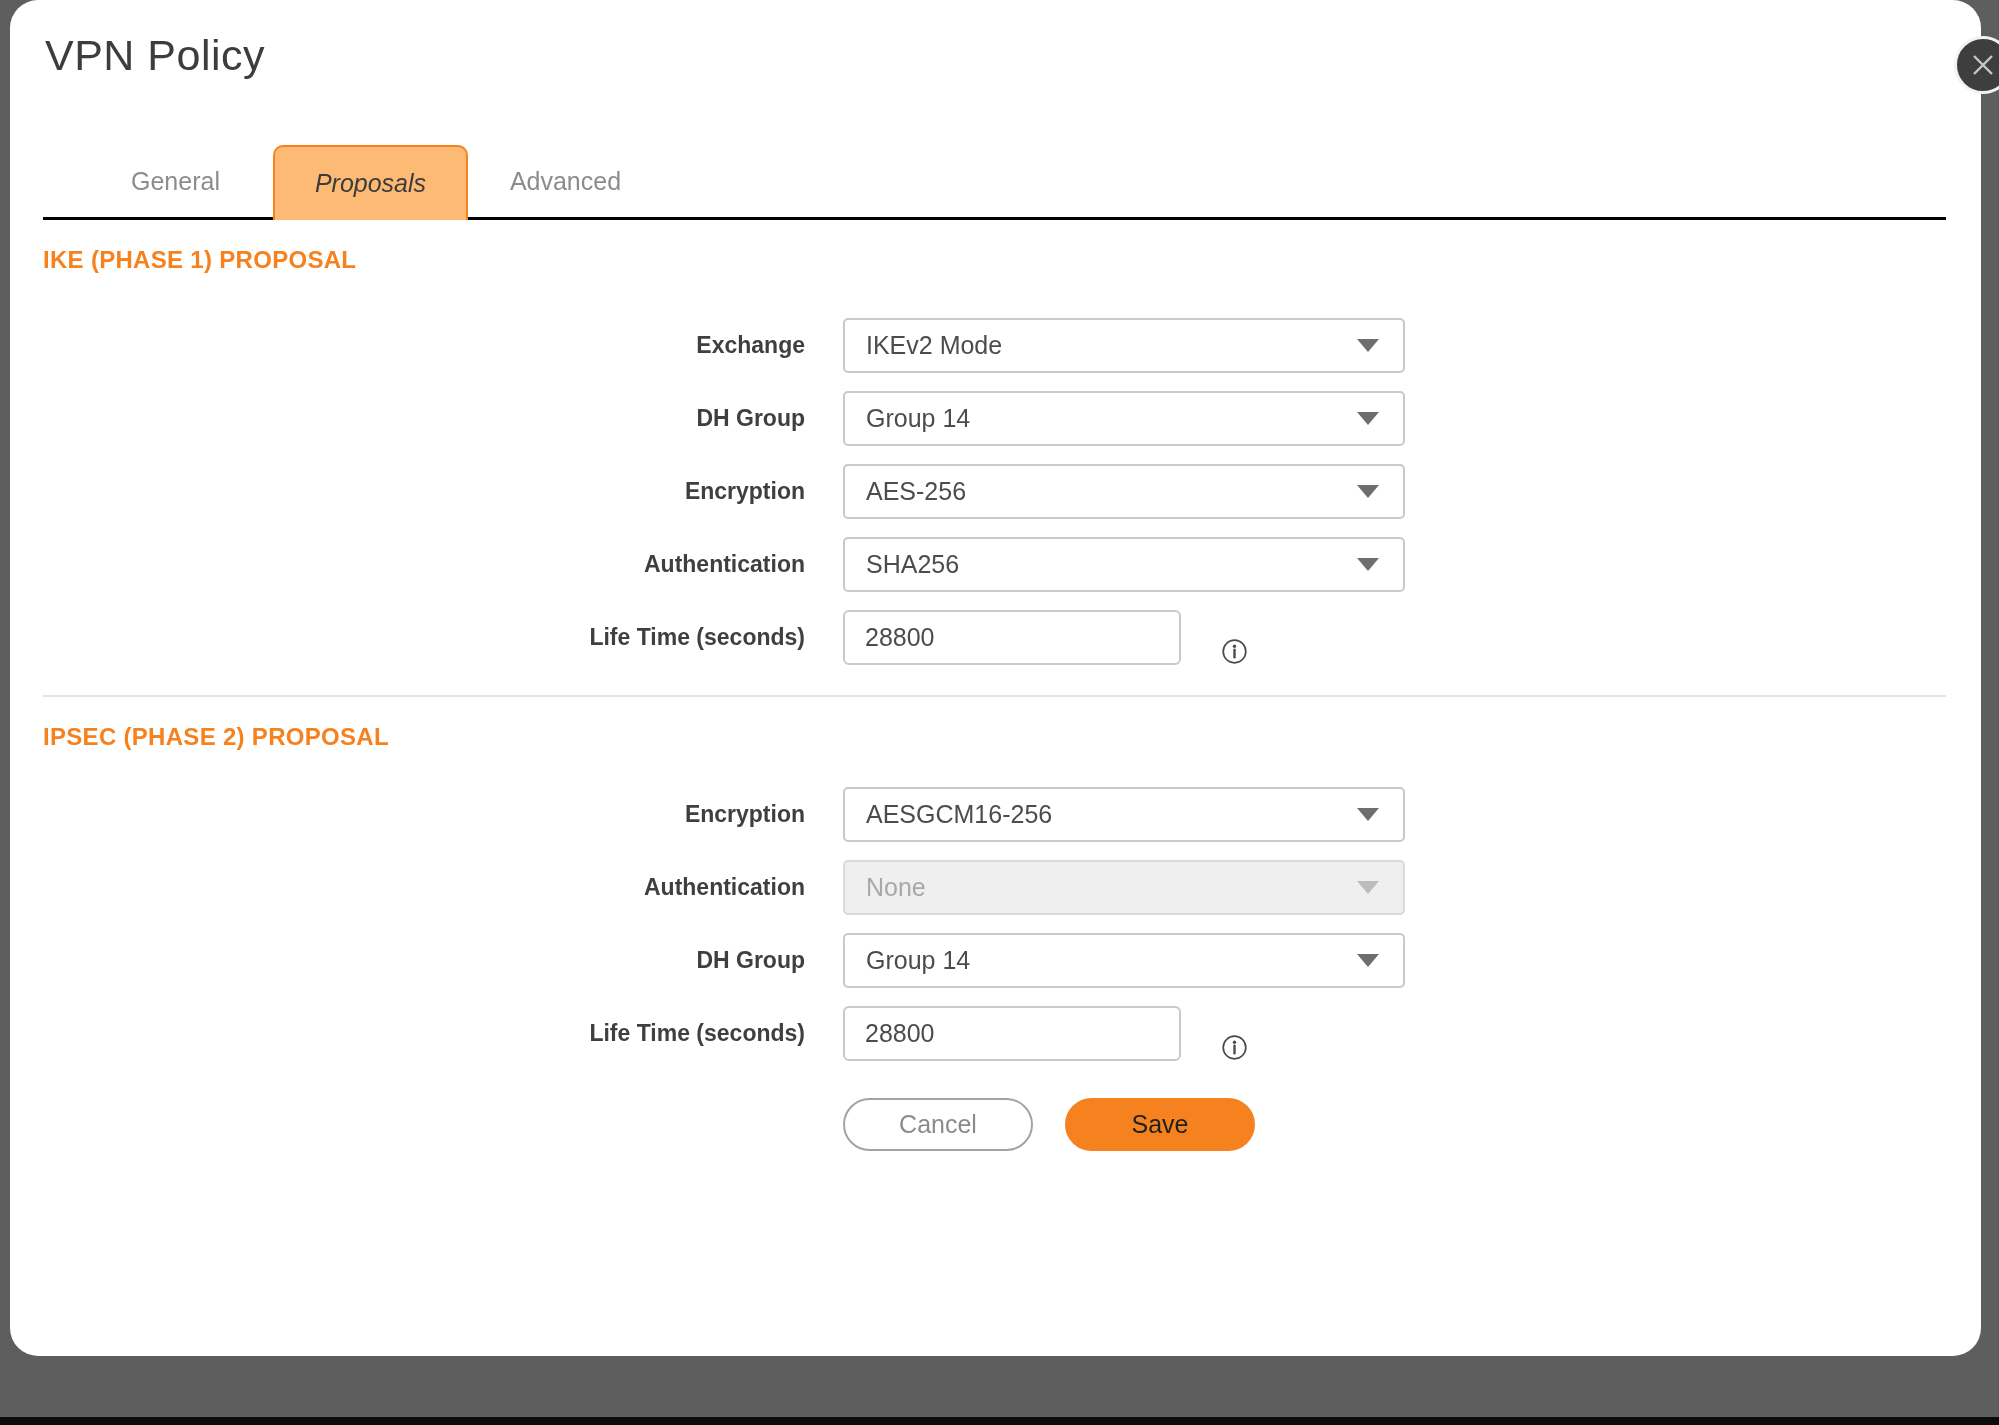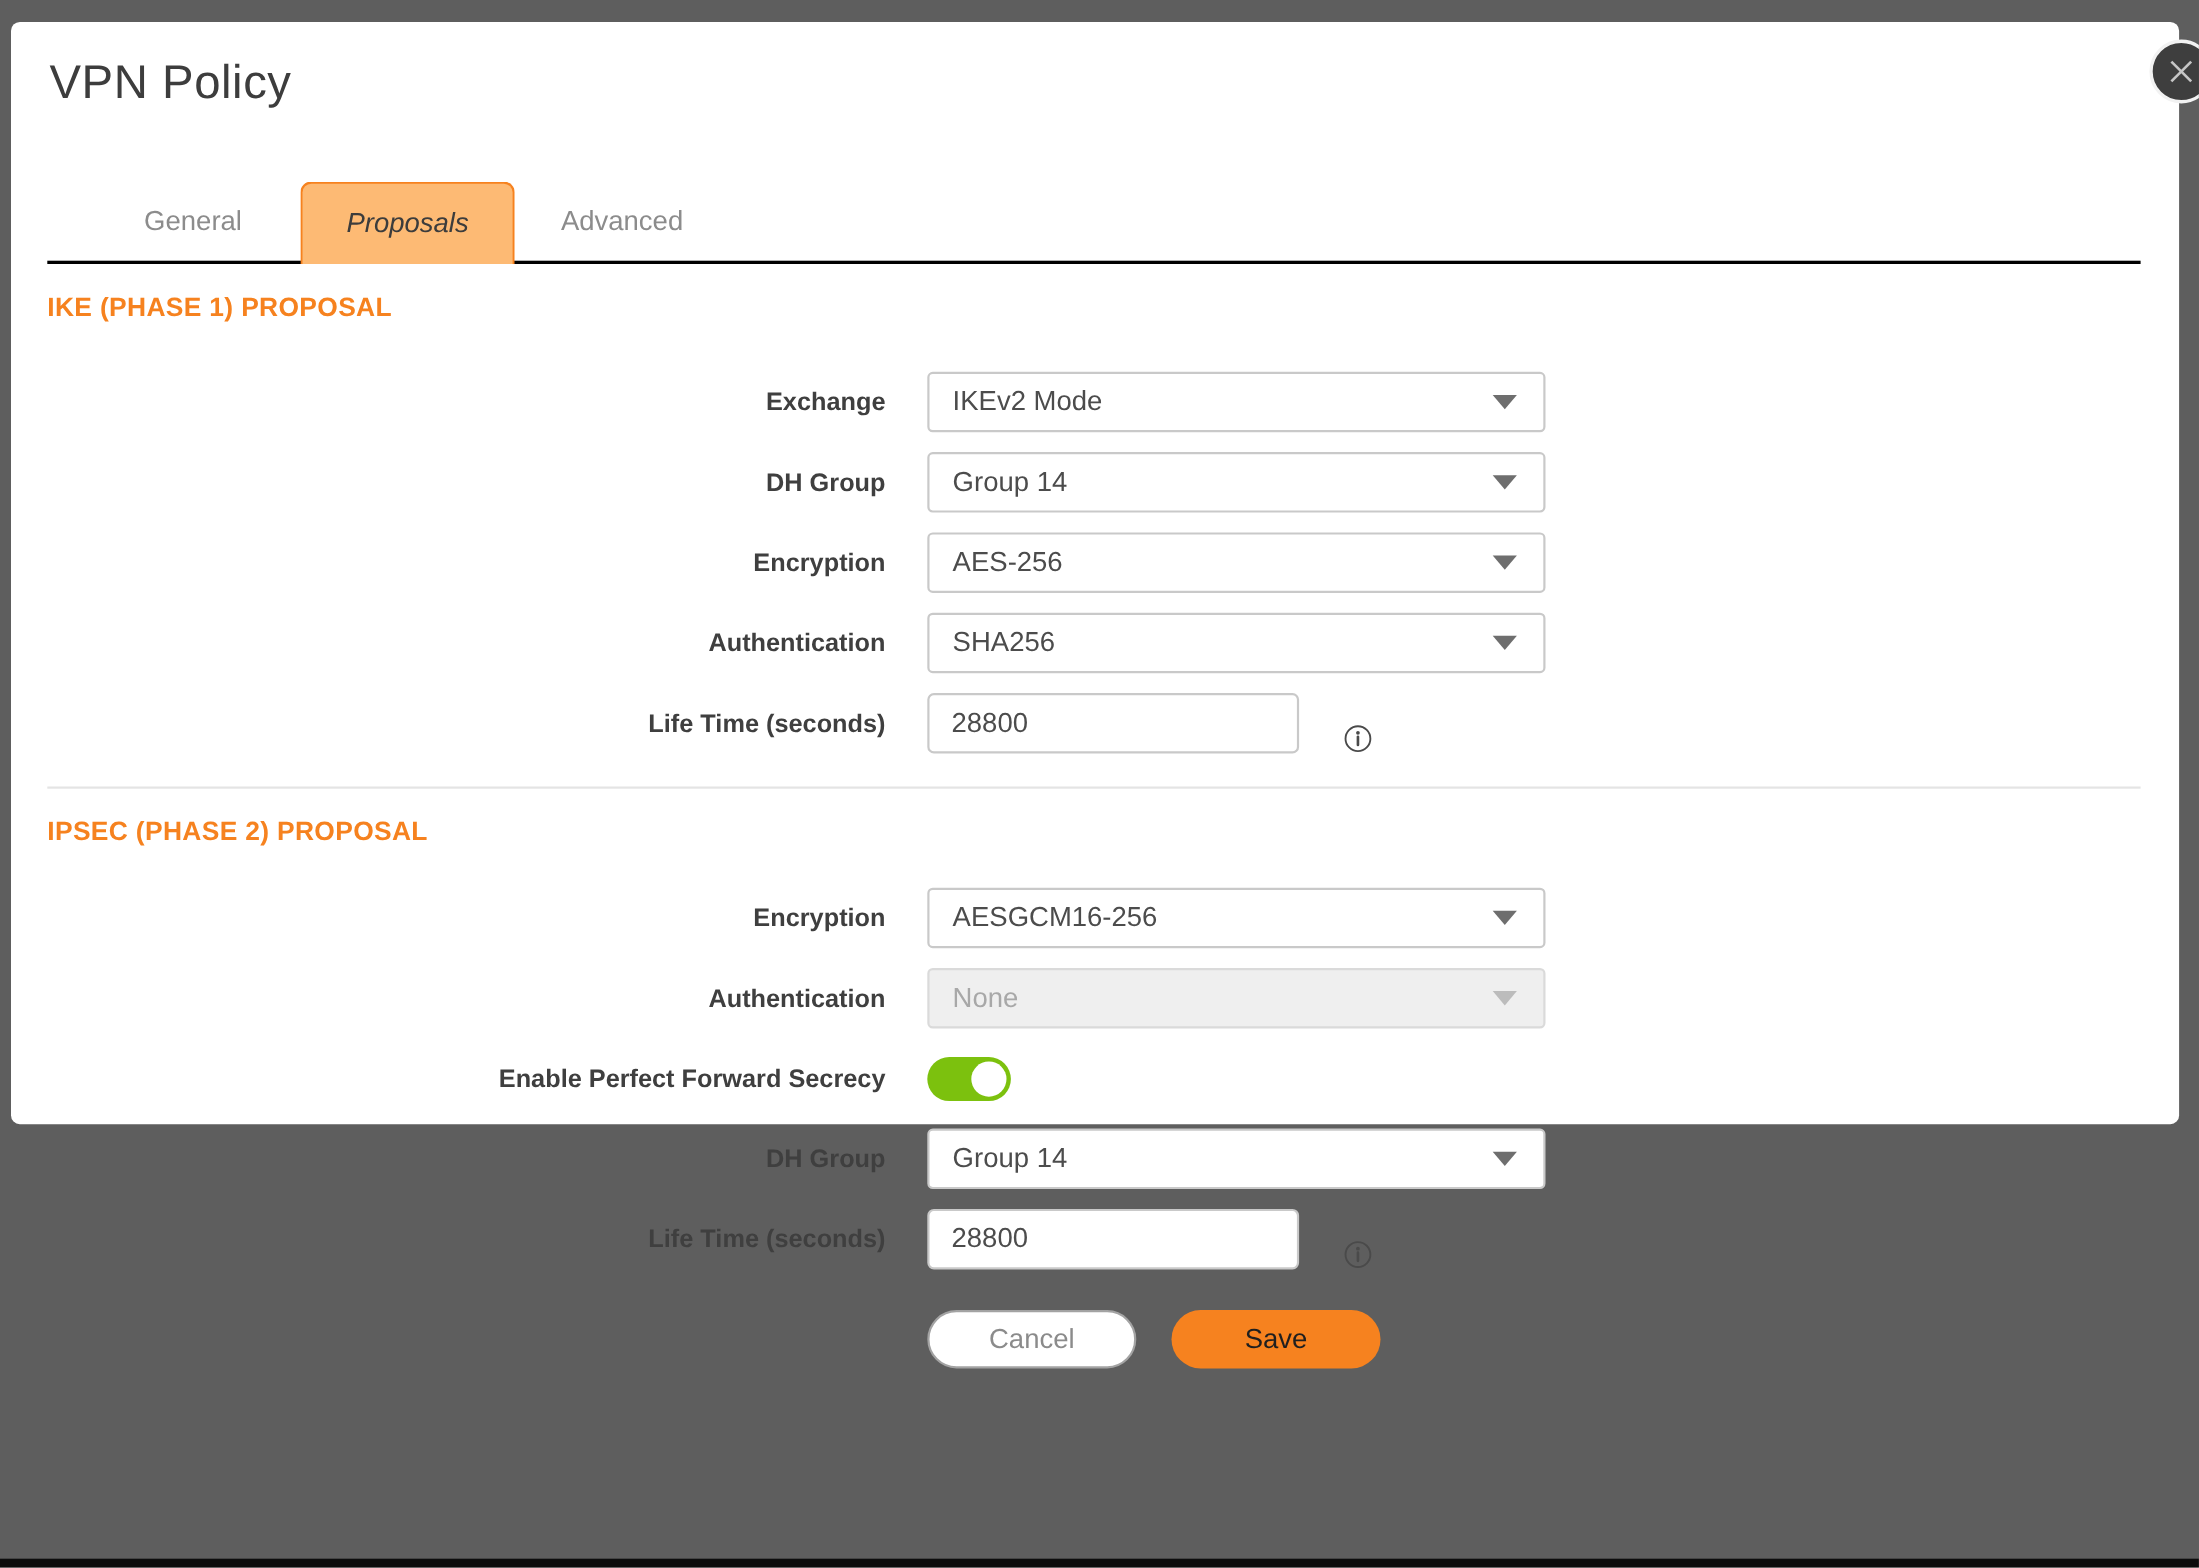--- a/index.html
+++ b/index.html
@@ -10,24 +10,24 @@
     font-family: "Liberation Sans", "DejaVu Sans", sans-serif;
     position: relative;
   }
   .bottom-strip {
     position: absolute; left: 0; bottom: 0;
     width: 100%; height: 8px;
     background: #0c0c0c;
   }
   .dialog {
     position: absolute;
-    left: 10px; top: 20px;
-    width: 1971px; height: 1002px;
+    left: 10px; top: 0;
+    width: 1971px; height: 1356px;
     background: #ffffff;
-    border-radius: 8px;
+    border-radius: 28px;
   }
   .close-btn {
     position: absolute;
     left: 1954px; top: 36px;
     width: 58px; height: 58px;
     border-radius: 50%;
     background: #3e3e3e;
     border: 3px solid #f2f2f2;
     display: flex; align-items: center; justify-content: center;
     cursor: pointer;
@@ -262,28 +262,20 @@
       <div class="row">
         <div class="row-label">Authentication</div>
         <div class="ctrl">
           <div class="select disabled">
             <span>None</span>
             <span class="caret"></span>
           </div>
         </div>
       </div>
 
-      <div class="row">
-        <div class="row-label">Enable Perfect Forward Secrecy</div>
-        <div class="ctrl">
-          <div class="toggle">
-            <div class="toggle-knob"></div>
-          </div>
-        </div>
-      </div>
 
       <div class="row">
         <div class="row-label">DH Group</div>
         <div class="ctrl">
           <div class="select">
             <span>Group 14</span>
             <span class="caret"></span>
           </div>
         </div>
       </div>

